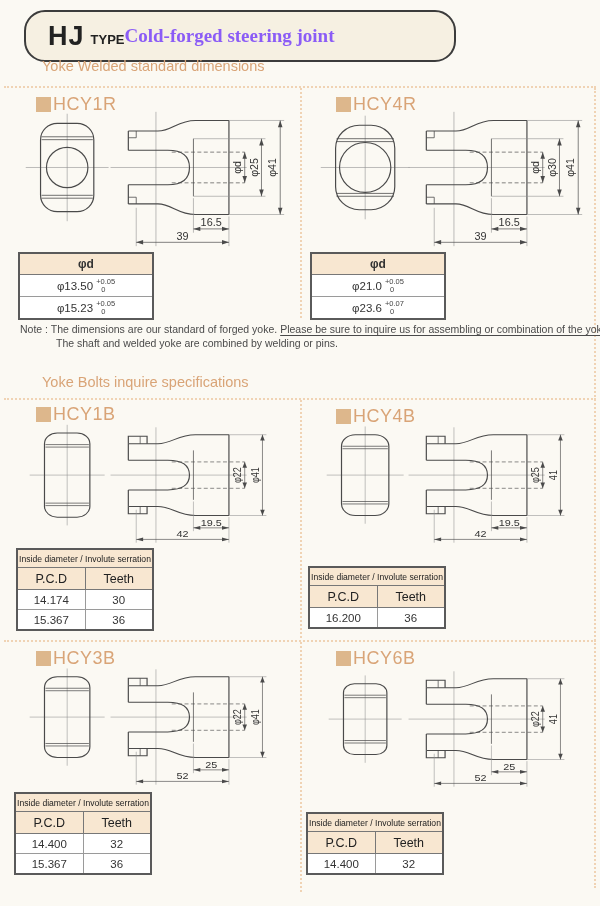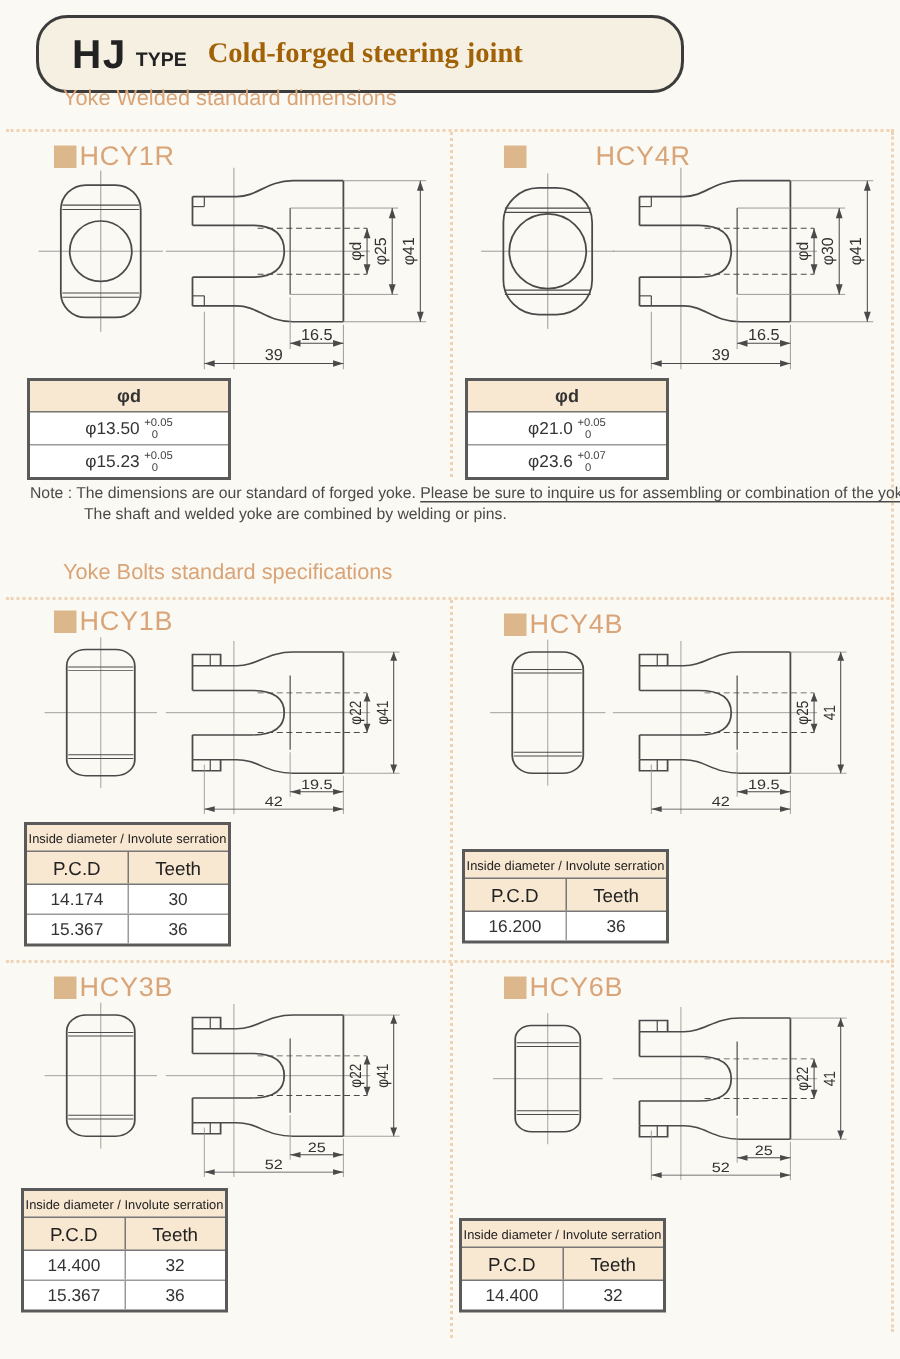--- a/index.html
+++ b/index.html
@@ -4,21 +4,21 @@
 <style>
   html,body{margin:0;padding:0;}
   #page{position:relative;width:600px;height:906px;background:var(--page_bg,#fbf9f3);
         font-family:"Liberation Sans",sans-serif;overflow:hidden;color:#333;}
   
   .lozenge{position:absolute;left:24px;top:10px;width:432px;height:52px;box-sizing:border-box;
            border:2px solid var(--border_dark,#3c3c3c);border-radius:21px;background:var(--lozenge_bg,#f6f0e2);
            display:flex;align-items:center;padding:0 0 0 22px;}
   .hj{font-size:27px;font-weight:bold;color:#222;letter-spacing:1px;}
   .hjtype{font-size:13px;font-weight:bold;color:#222;margin:6px 0 0 6px;}
-  .lz-title{font-family:"Liberation Serif",serif;font-size:19px;font-weight:bold;color:#a16207;margin-left:14px;}
+  .lz-title{font-family:"Liberation Serif",serif;font-size:19px;font-weight:bold;color:#8b5cf6;margin-left:0;}
   
   .sect{position:absolute;left:42px;font-size:14.5px;color:var(--accent,#d9a477);}
   
   .hdot{position:absolute;left:4px;right:4px;height:0;border-top:2px dotted var(--dotted,#f0d3b4);}
   .vdot{position:absolute;width:0;border-left:2px dotted var(--dotted,#f0d3b4);}
   
   .plabel{position:absolute;display:flex;align-items:center;font-size:18px;color:var(--accent,#d9a477);letter-spacing:.5px;padding-left:20px;}
   .plabel .sq{width:15px;height:15px;background:var(--marker,#ddb78c);display:inline-block;margin-right:2px;}
   
   svg.draw{position:absolute;}
@@ -143,21 +143,21 @@
     </div>
     <div class="tr">
       <span>φ15.23</span>
       <span class="tol">
           <span>+0.05</span>
           <span class="td2">0</span>
         </span>
     </div>
   </div>
 
-  <div class="plabel" style="left:316px;top:94px;gap:44px;">
+  <div class="plabel" style="left:316px;top:94px;">
     <span class="sq"></span>
     <span>HCY4R</span>
   </div>
   <svg class="draw" style="left:306px;top:108px;" width="288" height="142" viewBox="0 0 292 148" preserveAspectRatio="none">
       <line x1="15" y1="62" x2="105" y2="62" class="thin"></line>
       <line x1="60" y1="8" x2="60" y2="116" class="thin"></line>
       <rect x="30" y="18" width="60" height="88" rx="24" class="outline"></rect>
       <circle cx="60" cy="62" r="26" class="outline"></circle>
       <line x1="31" y1="32" x2="89" y2="32" class="mid"></line>
       <line x1="31" y1="35" x2="89" y2="35" class="mid"></line>
@@ -224,21 +224,21 @@
     </div>
   </div>
 
   <div class="note">
     <span>Note :</span>
     <span>The dimensions are our standard of forged yoke.</span>
     <u>Please be sure to inquire us for assembling or combination of the yokes.</u>
     <span>The shaft and welded yoke are combined by welding or pins.</span>
   </div>
 
-  <div class="sect" style="top:374px;">Yoke Bolts standard specifications</div>
+  <div class="sect" style="top:374px;">Yoke Bolts inquire specifications</div>
 
   <div class="plabel" style="left:16px;top:404px;">
     <span class="sq"></span>
     <span>HCY1B</span>
   </div>
   <svg class="draw" style="left:8px;top:424px;" width="288" height="122" viewBox="0 0 292 148" preserveAspectRatio="none">
       <line x1="22" y1="62" x2="98" y2="62" class="thin"></line>
       <line x1="60" y1="1" x2="60" y2="123" class="thin"></line>
       <rect x="37" y="11" width="46" height="102" rx="13" class="outline"></rect>
       <line x1="38" y1="25" x2="82" y2="25" class="mid"></line>

